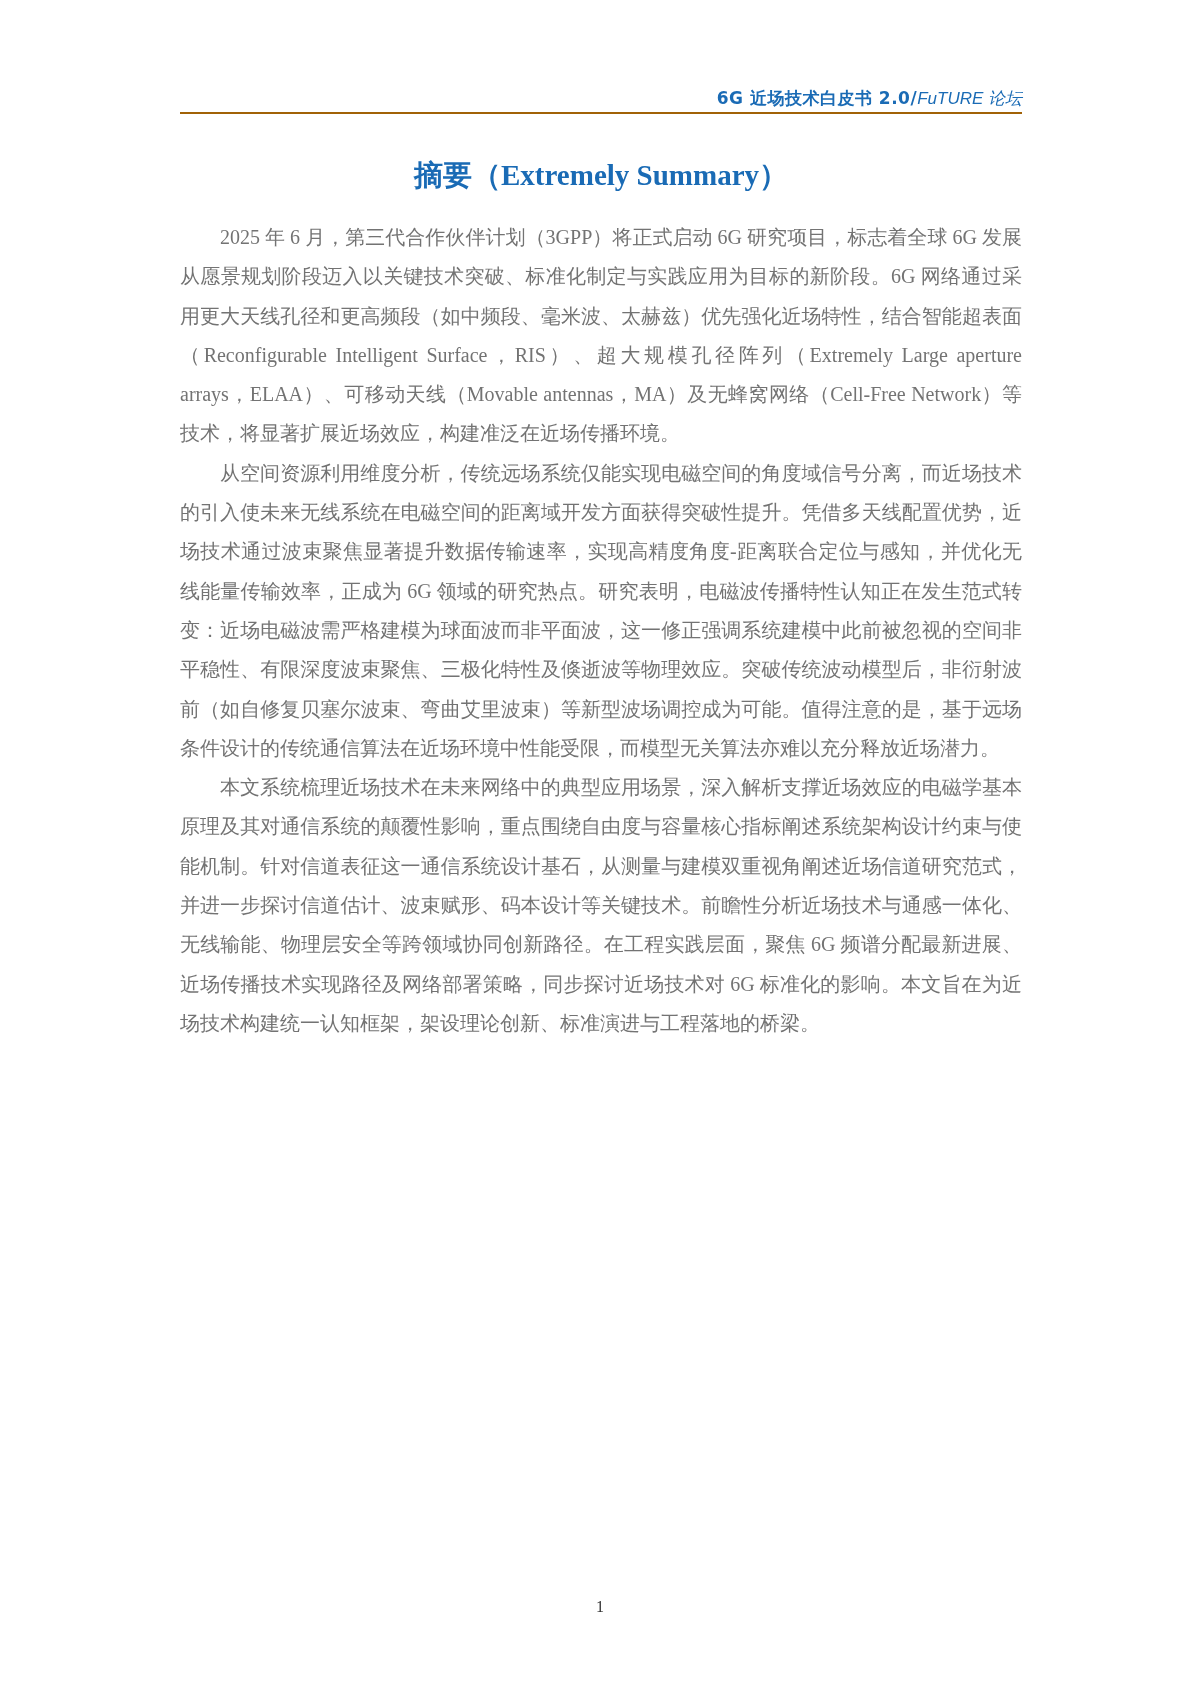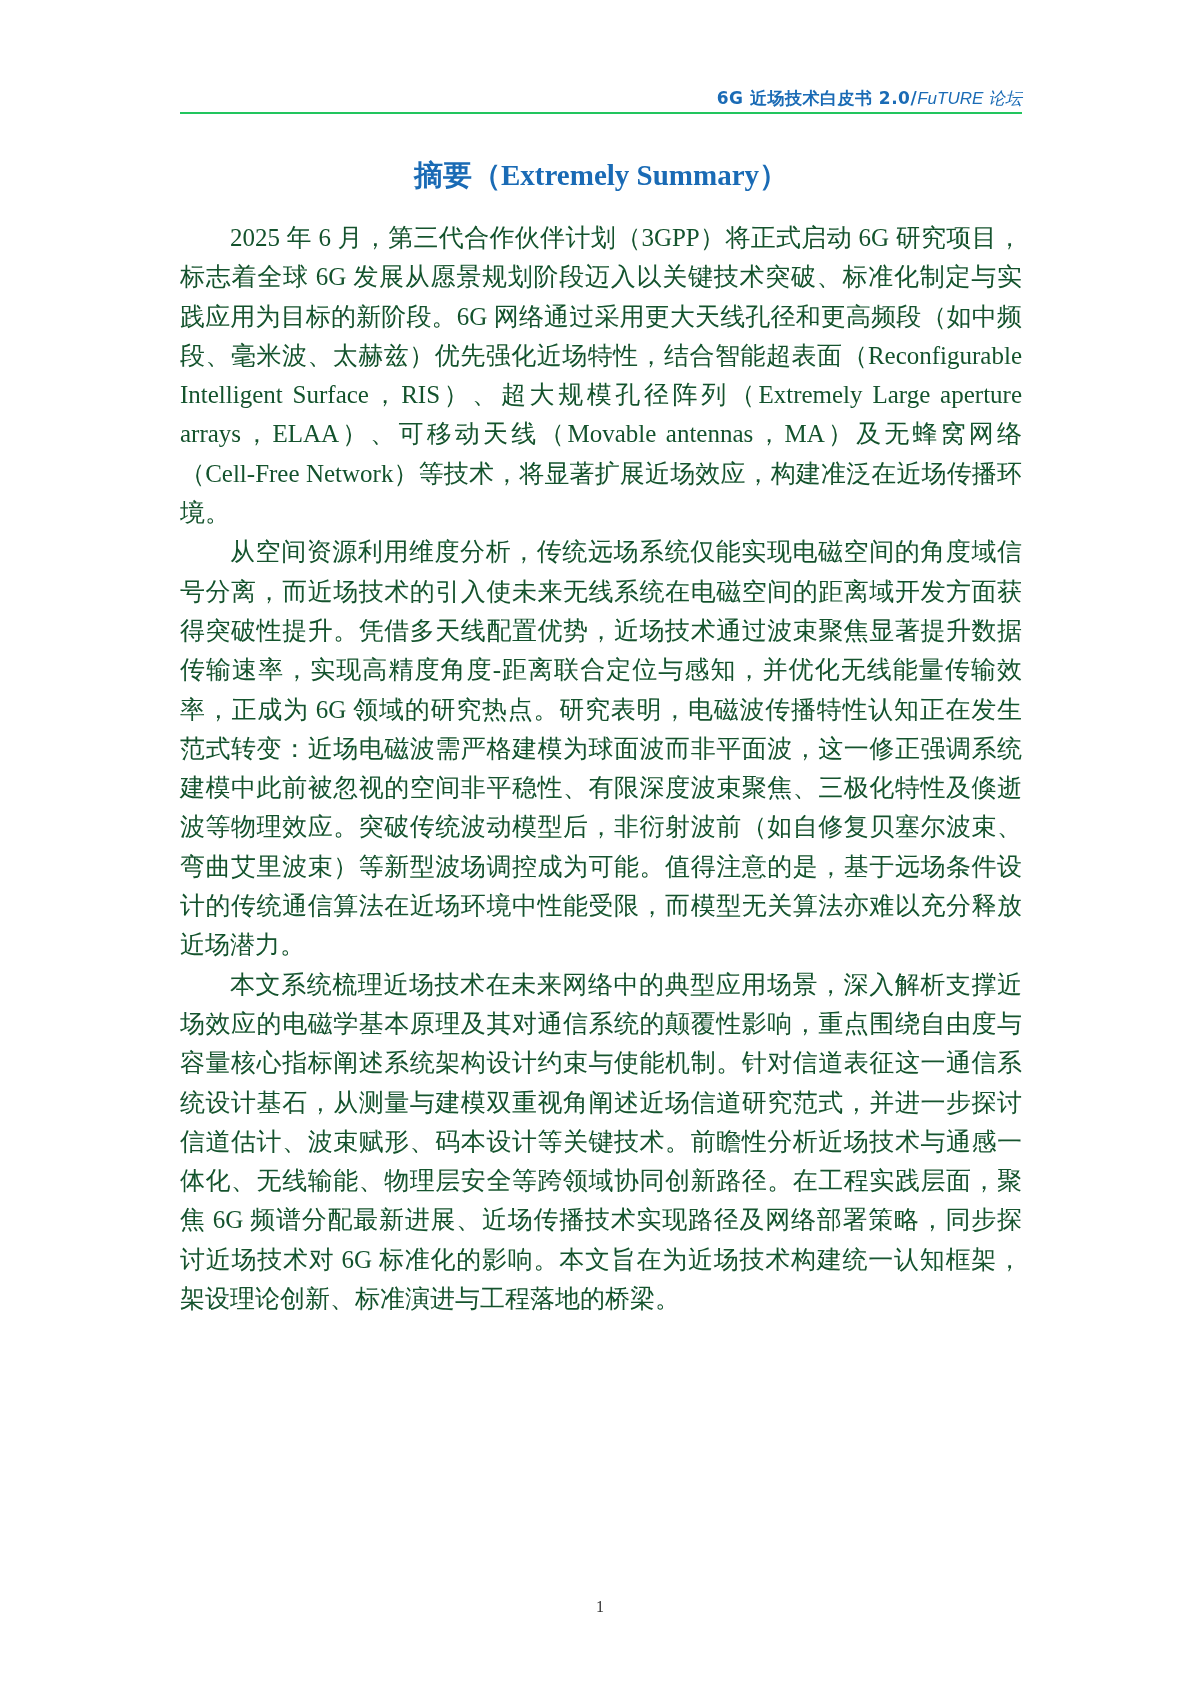--- a/index.html
+++ b/index.html
@@ -14,21 +14,21 @@
       overflow: hidden;
       font-family: "Liberation Serif", "DejaVu Serif", serif;
       color: #222222;
     }
     .page-header {
       position: absolute;
       left: 180px;
       width: 842px;
       top: 84px;
       height: 28px;
-      border-bottom: 2px solid #22c55e;
+      border-bottom: 2px solid #a16207;
       text-align: right;
     }
     .header-text {
       font-family: "DejaVu Sans", "Liberation Sans", sans-serif;
       font-size: 17px;
       font-weight: bold;
       color: #1a6bb5;
       letter-spacing: 0.5px;
       line-height: 28px;
     }
@@ -53,25 +53,25 @@
       margin: 0;
     }
     .body-text {
       position: absolute;
       left: 180px;
       width: 842px;
       top: 218px;
     }
     .para {
       margin: 0;
-      font-size: 25px;
+      font-size: 20px;
       line-height: 39.3px;
       text-align: justify;
       text-indent: 2em;
-      color: #14532d;
+      color: #737373;
     }
     .page-number {
       position: absolute;
       left: 0;
       width: 1200px;
       top: 1598px;
       text-align: center;
       font-size: 16px;
       color: #333333;
     }

